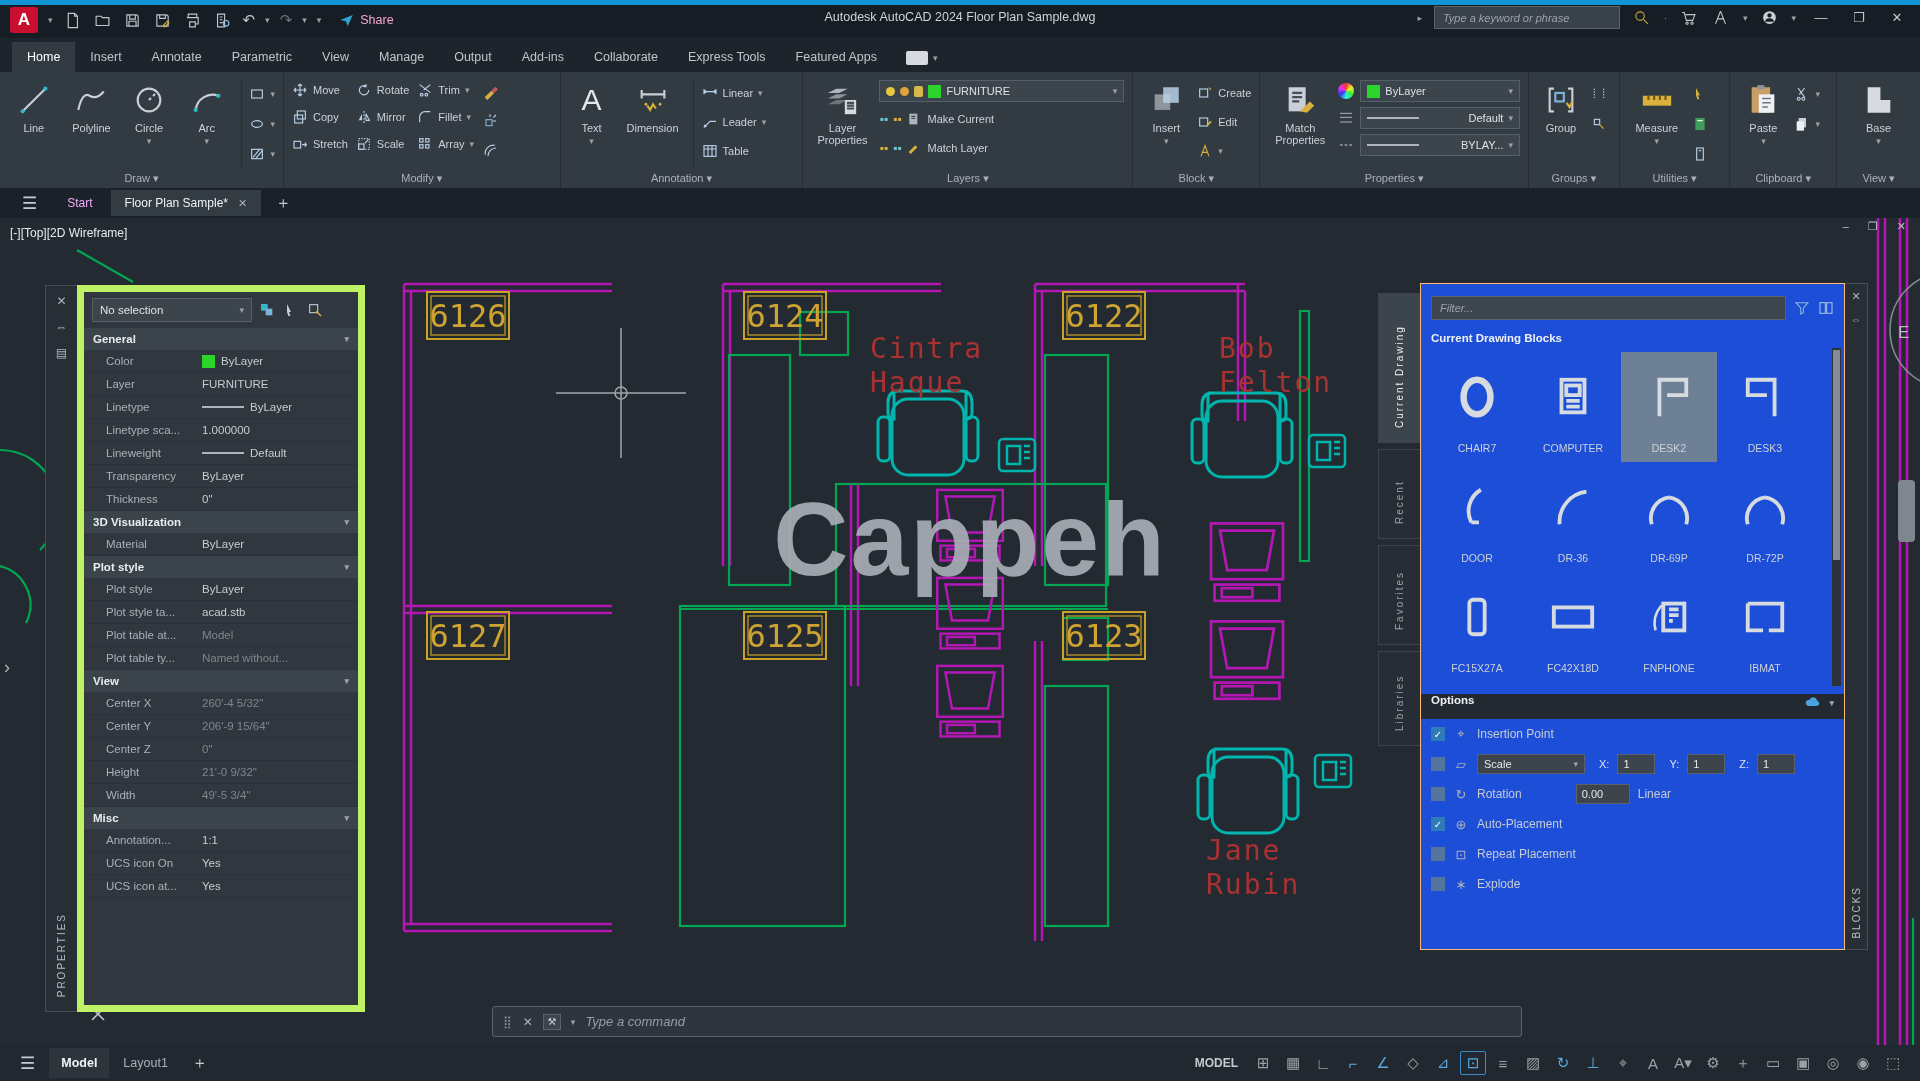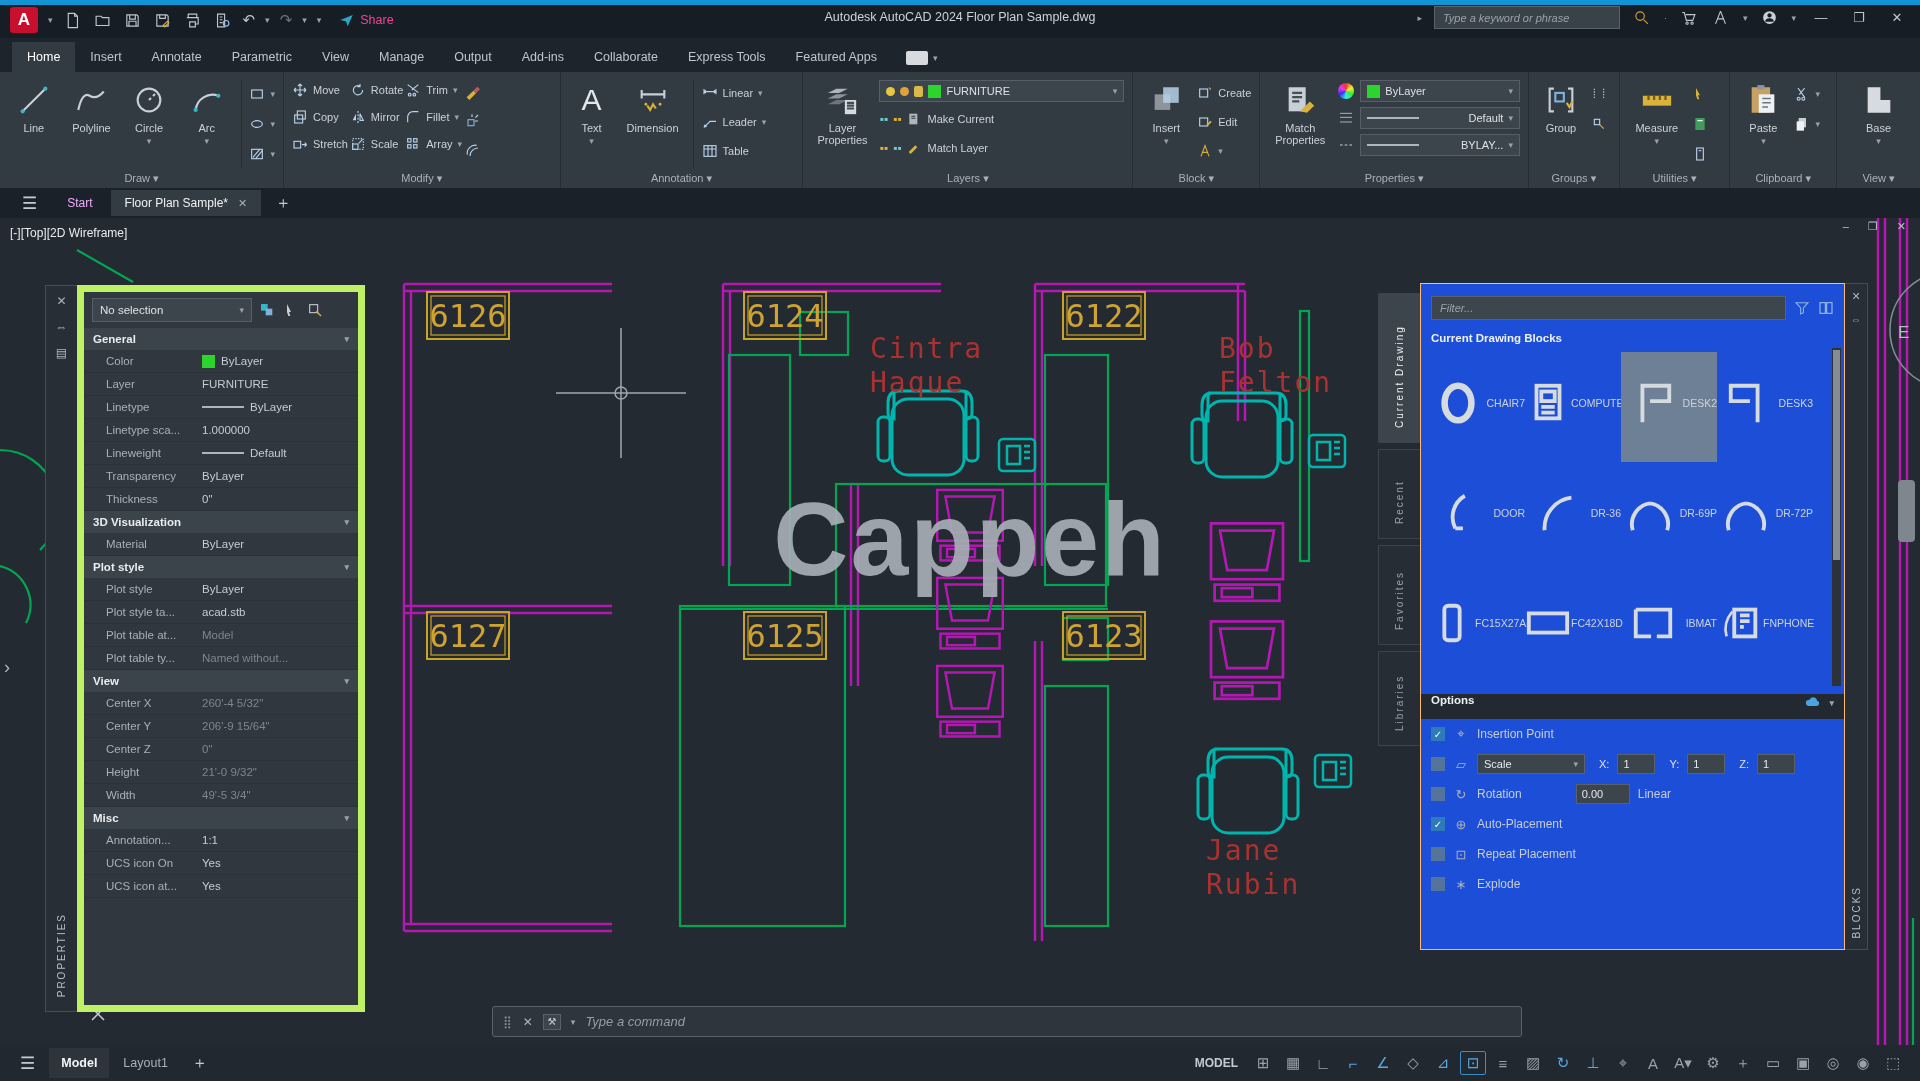--- a/index.html
+++ b/index.html
@@ -10,21 +10,21 @@
   #titlebar { position:absolute; left:0; top:0; width:1920px; height:38px; background:#161d24; }
   #titlebar .bluestrip { position:absolute; left:0; top:0; width:100%; height:5px; background:#1193d4; }
   #tb-left { position:absolute; left:10px; top:7px; display:flex; align-items:center; gap:10px; }
   .alogo { width:28px; height:26px; background:#c8102e; border-radius:3px; color:#fff; font-weight:bold;
     font-size:17px; display:flex; align-items:center; justify-content:center; }
   .caret { color:#9aa1a8; font-size:9px; }
   .qat-ic { width:20px; height:20px; display:flex; align-items:center; justify-content:center; }
   .qat-ic svg { width:17px; height:17px; stroke:#c0c7ce; fill:none; stroke-width:1.6; }
   .undo { color:#c0c7ce; font-size:15px; }
   .dim { color:#6d747b; }
-  #share-btn { display:flex; gap:6px; color:#ec4899; font-size:12.5px; margin-left:8px; }
+  #share-btn { display:flex; gap:6px; color:#f9a8d4; font-size:12.5px; margin-left:8px; }
   #tb-title { position:absolute; left:0; right:0; top:10px; text-align:center; font-size:12.5px; color:#cdd3da; }
   #tb-right { position:absolute; right:10px; top:6px; display:flex; align-items:center; gap:12px; }
   #tb-search { width:186px; height:23px; background:#3a4249; border:1px solid #5a626a; color:#cdd3da;
     font-size:11px; font-style:italic; padding:0 8px; }
   #tb-search::placeholder { color:#9aa2aa; font-style:italic; }
   .winbtn { color:#c0c7ce; font-size:13px; width:26px; text-align:center; }
 
   
   #ribtabs { position:absolute; left:0; top:38px; width:1920px; height:34px; background:#1d242b;
     display:flex; align-items:flex-end; padding-left:12px; }
@@ -104,21 +104,21 @@
     justify-content:center; border:1px solid #3c434b; border-right:none; }
   .btab.active { background:#3c444c; color:#eef1f4; }
   #blkBody { flex:1; background:#1d4ed8; border:1px solid #fdba74; display:flex; flex-direction:column;
     position:relative; }
   #blkFilterRow { display:flex; align-items:center; gap:8px; padding:12px 10px 6px 10px; }
   #blkFilter { flex:1; height:24px; background:#3d454d; border:1px solid #59616a; font-size:11px;
     font-style:italic; color:#cdd3da; padding:0 8px; }
   #blkFilter::placeholder { color:#9aa2aa; font-style:italic; }
   #blkSectTitle { font-size:11.5px; font-weight:bold; color:#eef1f4; padding:6px 10px 4px 10px; }
   #blkGrid { display:flex; flex-wrap:wrap; padding:4px 16px 4px 8px; }
-  .tile { width:96px; height:110px; display:flex; align-items:center;
+  .tile { width:96px; height:110px; display:flex; flex-direction:column; align-items:center;
     justify-content:space-between; padding-bottom:8px; }
   .tile.selected { background:#6e8096; }
   .tile .ticon { flex:1; display:flex; align-items:center; justify-content:center; }
   .tile svg { width:46px; height:46px; stroke:#d6dbe0; fill:none; stroke-width:2; }
   .tile .tlabel { font-size:10.5px; color:#ccd2d8; }
   #blkScroll { position:absolute; right:3px; top:64px; width:9px; height:338px; background:#2b323a; }
   #blkScroll .thumb { position:absolute; left:1px; top:2px; width:7px; height:210px; background:#848c94; }
   #optHead { height:25px; background:#232931; display:flex; align-items:flex-start; padding:0 10px;
     font-size:11.5px; font-weight:bold; color:#eef1f4; justify-content:space-between; margin-top:8px; }
   .orow { display:flex; align-items:center; gap:8px; height:30px; padding:0 10px; font-size:12px; color:#c6ccd3; }
@@ -333,21 +333,21 @@
               <path d="M6 17 L16 5 M10 19 L20 7"></path>
             </svg>
             <span class="caret">▾</span>
           </div>
       </div>
     </div>
     <div class="panel-label"><span>Draw</span> ▾</div>
   </div>
 
   <div class="panel" style="width:280px">
-    <div class="panel-body" style="gap:2px">
+    <div class="panel-body" style="gap:8px">
       <div class="scol" style="gap:3px">
         <div class="srow">
             <svg viewBox="0 0 24 24">
               <path d="M12 3 V21 M3 12 H21 M12 3 l-3 3 M12 3 l3 3 M12 21 l-3 -3 M12 21 l3 -3 M3 12 l3 -3 M3 12 l3 3 M21 12 l-3 -3 M21 12 l-3 3"></path>
             </svg>
             <span>Move</span>
           </div>
         <div class="srow">
             <svg viewBox="0 0 24 24">
               <rect x="8" y="3" width="12" height="12"></rect>
@@ -1126,34 +1126,34 @@
           <span class="ticon">
               <svg viewBox="0 0 24 24">
                 <rect x="2" y="7" width="20" height="10"></rect>
               </svg>
             </span>
           <span class="tlabel">FC42X18D</span>
           </div>
         <div class="tile">
           <span class="ticon">
               <svg viewBox="0 0 24 24">
-                <path d="M3 5 H21 V19 H14 M3 5 V19 H11"></path>
-              </svg>
-            </span>
-          <span class="tlabel">IBMAT</span>
-          </div>
-        <div class="tile">
-          <span class="ticon">
-              <svg viewBox="0 0 24 24">
                 <rect x="9" y="5" width="11" height="14"></rect>
                 <path d="M12 8 h5 M12 11 h5 M12 14 h2"></path>
                 <path d="M5 19 Q3 12 8 6" stroke-width="1.4"></path>
               </svg>
             </span>
           <span class="tlabel">FNPHONE</span>
+          </div>
+        <div class="tile">
+          <span class="ticon">
+              <svg viewBox="0 0 24 24">
+                <path d="M3 5 H21 V19 H14 M3 5 V19 H11"></path>
+              </svg>
+            </span>
+          <span class="tlabel">IBMAT</span>
           </div>
       </div>
       <div id="blkScroll">
           <div class="thumb"></div>
         </div>
 
       <div id="optHead">
         <span>Options</span>
         <span style="display:flex; gap:8px; align-items:center;">
           <svg width="17" height="17" viewBox="0 0 24 24">

